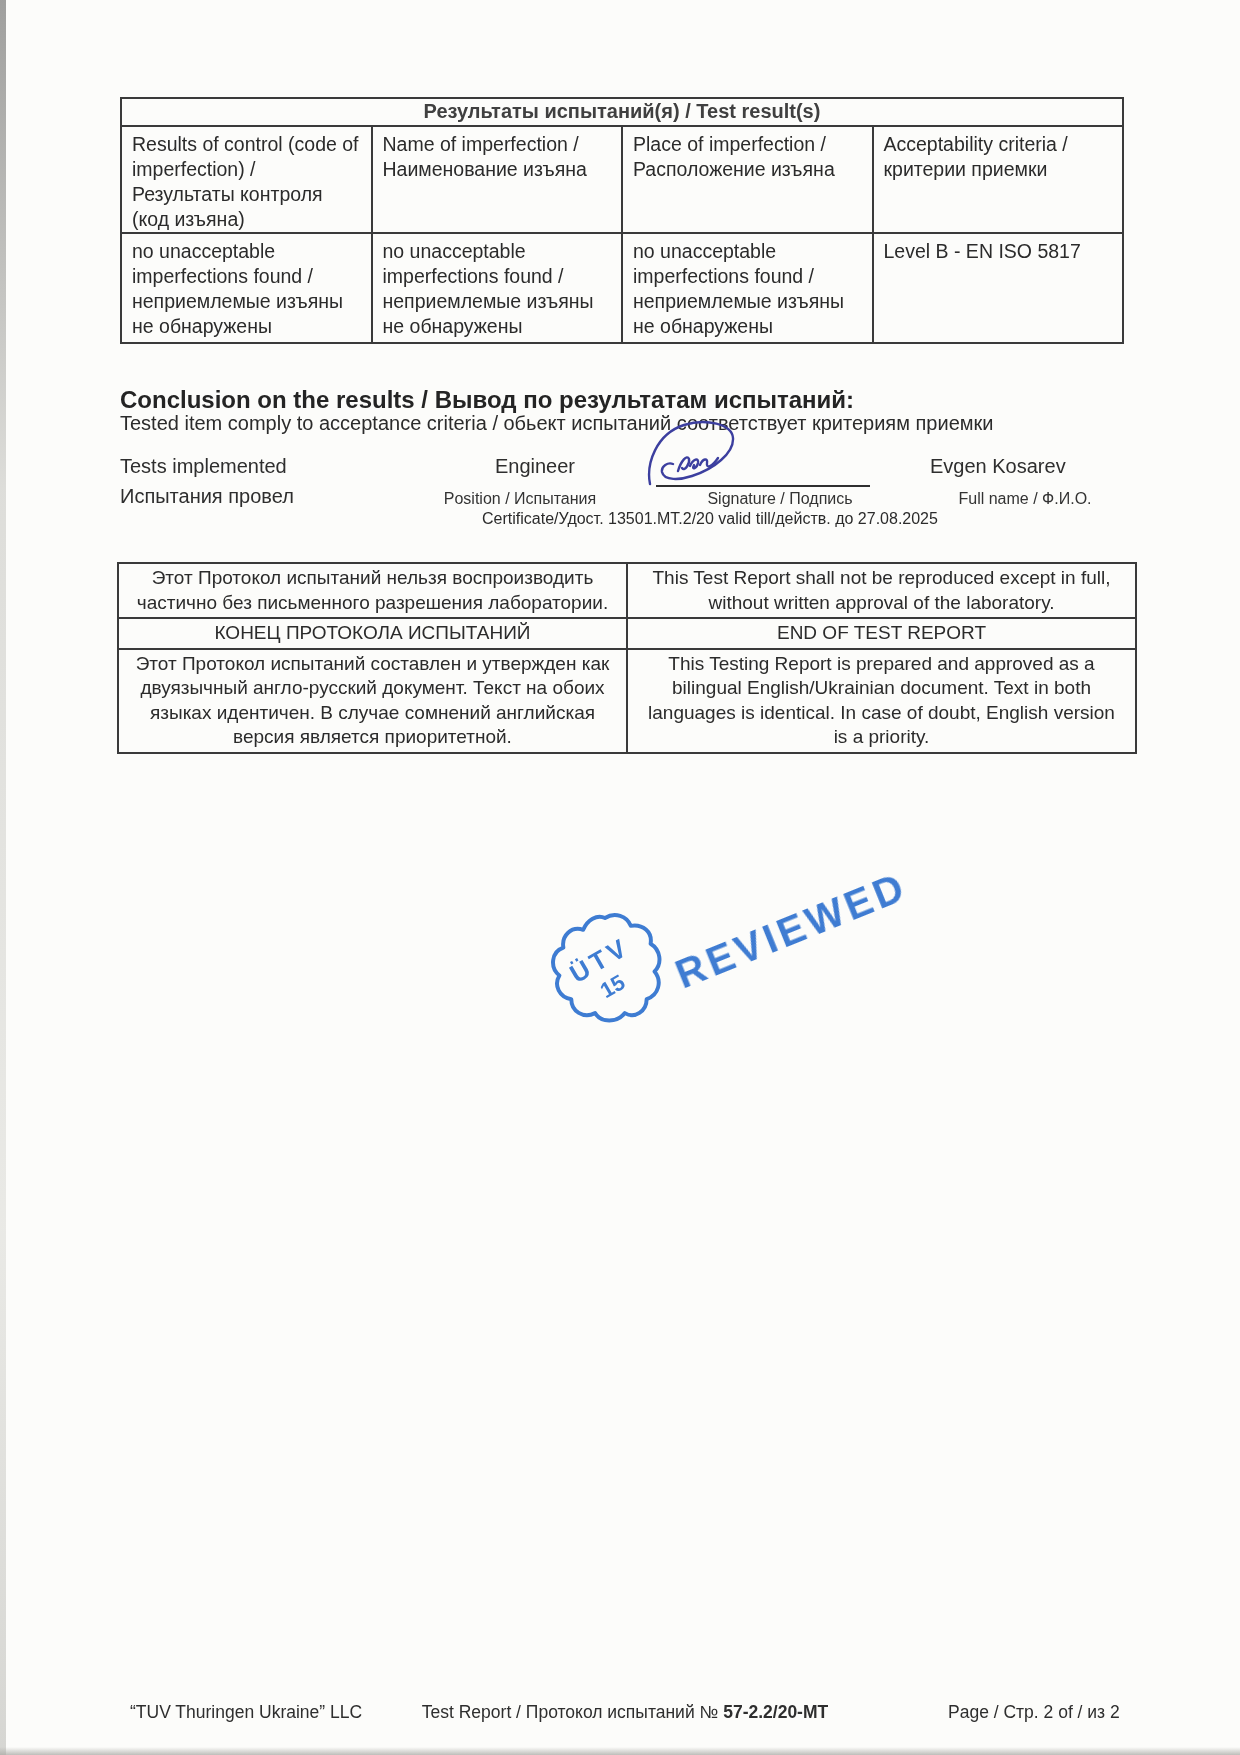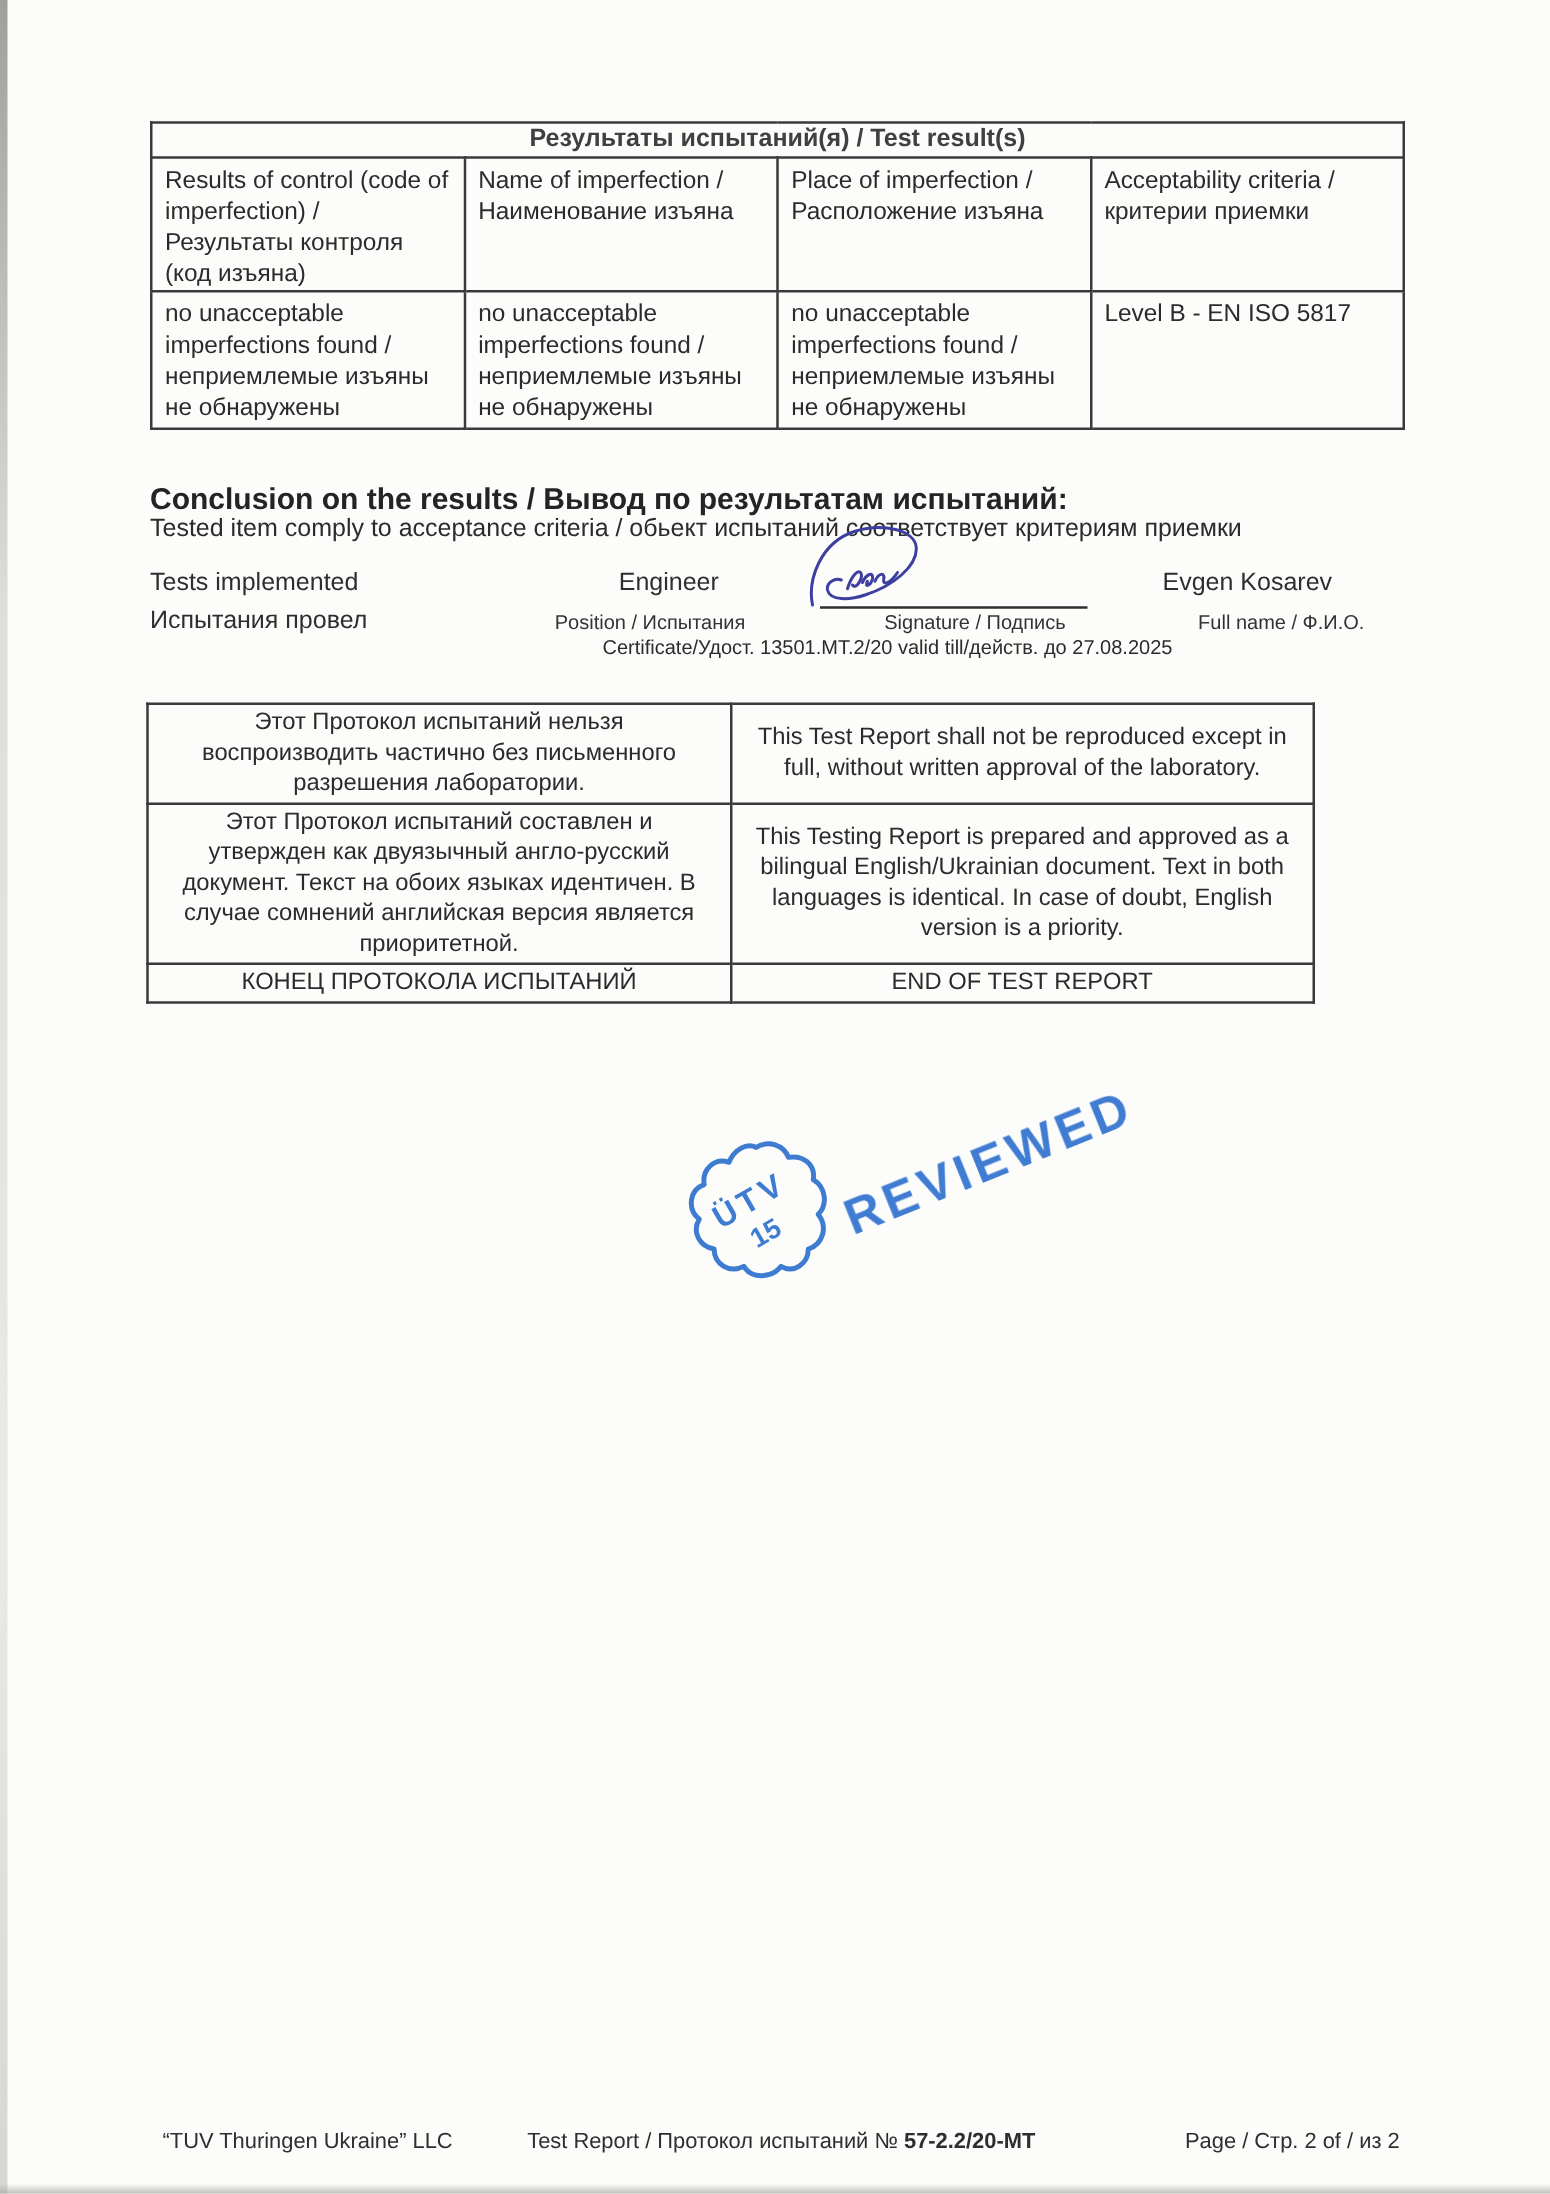--- a/index.html
+++ b/index.html
@@ -37,21 +37,21 @@
   .sig-left2{position:absolute;left:120px;top:485px;font-size:20px;}
   .sig-position-value{position:absolute;left:445px;top:455px;width:180px;text-align:center;font-size:20px;}
   .sig-position-label{position:absolute;left:420px;top:490px;width:200px;text-align:center;font-size:16px;color:#333;}
   .sig-line{position:absolute;left:656px;top:485px;width:214px;border-bottom:2px solid #2f2f2f;}
   .sig-label{position:absolute;left:690px;top:490px;width:180px;text-align:center;font-size:16px;color:#333;}
   .sig-svg{position:absolute;left:642px;top:420px;}
   .sig-name-value{position:absolute;left:930px;top:455px;width:190px;text-align:left;font-size:20px;}
   .sig-name-label{position:absolute;left:930px;top:490px;width:190px;text-align:center;font-size:16px;color:#333;}
   .sig-certificate{position:absolute;left:438px;top:510px;font-size:16px;color:#2b2b2b;margin-left:44px;}
 
-  .disclaimer-table{position:absolute;left:117px;top:562px;width:935px;}
+  .disclaimer-table{position:absolute;left:117px;top:562px;width:1020px;}
   .disclaimer-table td{
     width:50%;text-align:center;vertical-align:middle;
     font-size:19px;line-height:24.5px;padding:2px 13px;color:#2b2b2b;
   }
 
   .round-stamp{position:absolute;left:545px;top:910px;opacity:.92;}
   .reviewed-stamp{
     position:absolute;left:688px;top:952px;width:300px;height:50px;
     font-size:40px;font-weight:bold;letter-spacing:4px;color:#2b6fce;
     transform:rotate(-22deg);transform-origin:0 100%;
@@ -115,26 +115,26 @@
 
 <div class="sig-certificate">Certificate/Удост. 13501.MT.2/20 valid till/действ. до 27.08.2025</div>
 
 <table class="disclaimer-table">
   <tbody>
     <tr>
       <td>Этот Протокол испытаний нельзя воспроизводить частично без письменного разрешения лаборатории.</td>
       <td>This Test Report shall not be reproduced except in full, without written approval of the laboratory.</td>
     </tr>
     <tr>
+      <td>КОНЕЦ ПРОТОКОЛА ИСПЫТАНИЙ</td>
+      <td>END OF TEST REPORT</td>
+    </tr>
+    <tr>
       <td>Этот Протокол испытаний составлен и утвержден как двуязычный англо-русский документ. Текст на обоих языках идентичен. В случае сомнений английская версия является приоритетной.</td>
       <td>This Testing Report is prepared and approved as a bilingual English/Ukrainian document. Text in both languages is identical. In case of doubt, English version is a priority.</td>
-    </tr>
-    <tr>
-      <td>КОНЕЦ ПРОТОКОЛА ИСПЫТАНИЙ</td>
-      <td>END OF TEST REPORT</td>
     </tr>
   </tbody>
 </table>
 
 <svg class="round-stamp" width="120" height="115" viewBox="0 0 60 58">
   <g stroke="#2e72cf" fill="none" stroke-width="2" stroke-linejoin="round">
     <path d="M30,4 C35,1 41,3 43,8 C49,7 54,11 53,17 C58,20 59,27 55,31 C59,36 57,43 51,45 C51,51 45,55 40,52 C36,57 28,57 25,52 C19,55 13,51 13,45 C7,44 4,38 7,33 C2,29 3,21 9,19 C8,13 13,8 19,10 C21,5 26,2 30,4 Z"></path>
   </g>
   <g transform="rotate(-30 30 30)" fill="#2e72cf" font-family="Liberation Sans, sans-serif" font-weight="bold" text-anchor="middle">
     <text x="30" y="29" font-size="13" letter-spacing="2">ÜTV</text>

